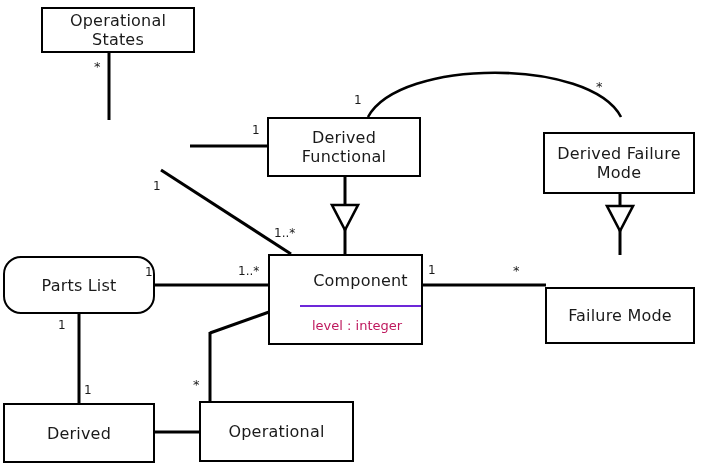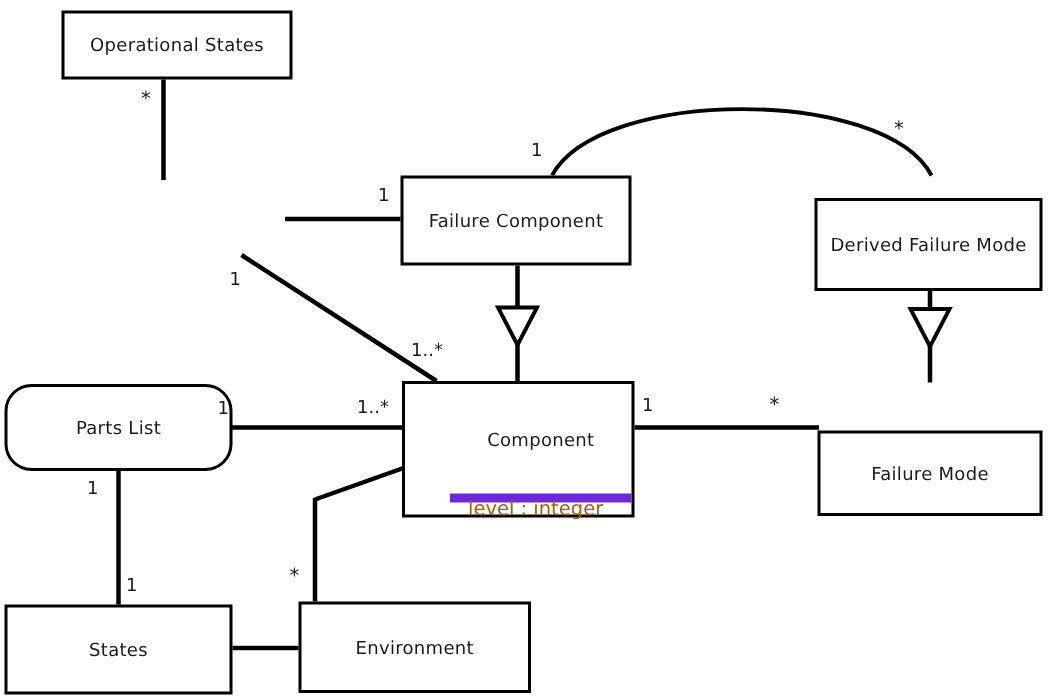--- a/index.html
+++ b/index.html
@@ -29,36 +29,36 @@
     background: #ffffff;
     display: flex;
     flex-direction: column;
     z-index: 2;
   }
   .uml-name-compartment {
     flex: 1 1 auto;
     display: flex;
     align-items: center;
     justify-content: center;
-    font-size: 12px;
+    font-size: 16px;
     color: #1a1a1a;
     letter-spacing: 0.2px;
     padding: 0 6px;
     text-align: center;
   }
   .uml-attr-compartment {
     flex: 0 0 auto;
-    border-top: 6px solid #6d28d9;
+    border-top: 2px solid #6d28d9;
     display: flex;
     align-items: center;
     justify-content: flex-start;
     font-size: 13px;
-    color: #a16207;
+    color: #be185d;
     padding: 4px 0 4px 12px;
-    height: 14px;
+    height: 38px;
     box-sizing: border-box;
   }
   .mult-label {
     position: absolute;
     font-size: 12px;
     color: #1a1a1a;
     white-space: nowrap;
     z-index: 3;
     line-height: 1;
   }
@@ -100,46 +100,46 @@
 
     <line x1="154" y1="432" x2="200" y2="432" stroke="#000000" stroke-width="3"></line>
   </svg>
 
   <div class="uml-class" style="left:41px; top:7px; width:154px; height:46px;">
     <div class="uml-name-compartment">Operational States</div>
   </div>
 
 
   <div class="uml-class" style="left:267px; top:117px; width:154px; height:60px;">
-    <div class="uml-name-compartment">Failure Component</div>
+    <div class="uml-name-compartment">Derived Functional</div>
   </div>
 
   <div class="uml-class" style="left:543px; top:132px; width:152px; height:62px;">
     <div class="uml-name-compartment">Derived Failure Mode</div>
   </div>
 
   <div class="uml-class" style="left:3px; top:256px; width:152px; height:58px;border-radius:18px;">
     <div class="uml-name-compartment">Parts List</div>
   </div>
 
   <div class="uml-class" style="left:268px; top:254px; width:155px; height:91px;padding-left:30px;">
     <div class="uml-name-compartment">Component</div>
     <div class="uml-attr-compartment">level : integer</div>
   </div>
 
   <div class="uml-class" style="left:545px; top:255px; width:150px; height:57px;margin-top:32px;">
     <div class="uml-name-compartment">Failure Mode</div>
   </div>
 
   <div class="uml-class" style="left:3px; top:403px; width:152px; height:60px;">
-    <div class="uml-name-compartment">States</div>
+    <div class="uml-name-compartment">Derived</div>
   </div>
 
   <div class="uml-class" style="left:199px; top:401px; width:155px; height:61px;">
-    <div class="uml-name-compartment">Environment</div>
+    <div class="uml-name-compartment">Operational</div>
   </div>
 
   <div class="mult-label mult-star" style="left:94px; top:60px;">*</div>
 
   <div class="mult-label" style="left:252px; top:124px;">1</div>
 
   <div class="mult-label" style="left:153px; top:180px;">1</div>
 
   <div class="mult-label" style="left:354px; top:94px;">1</div>
 

